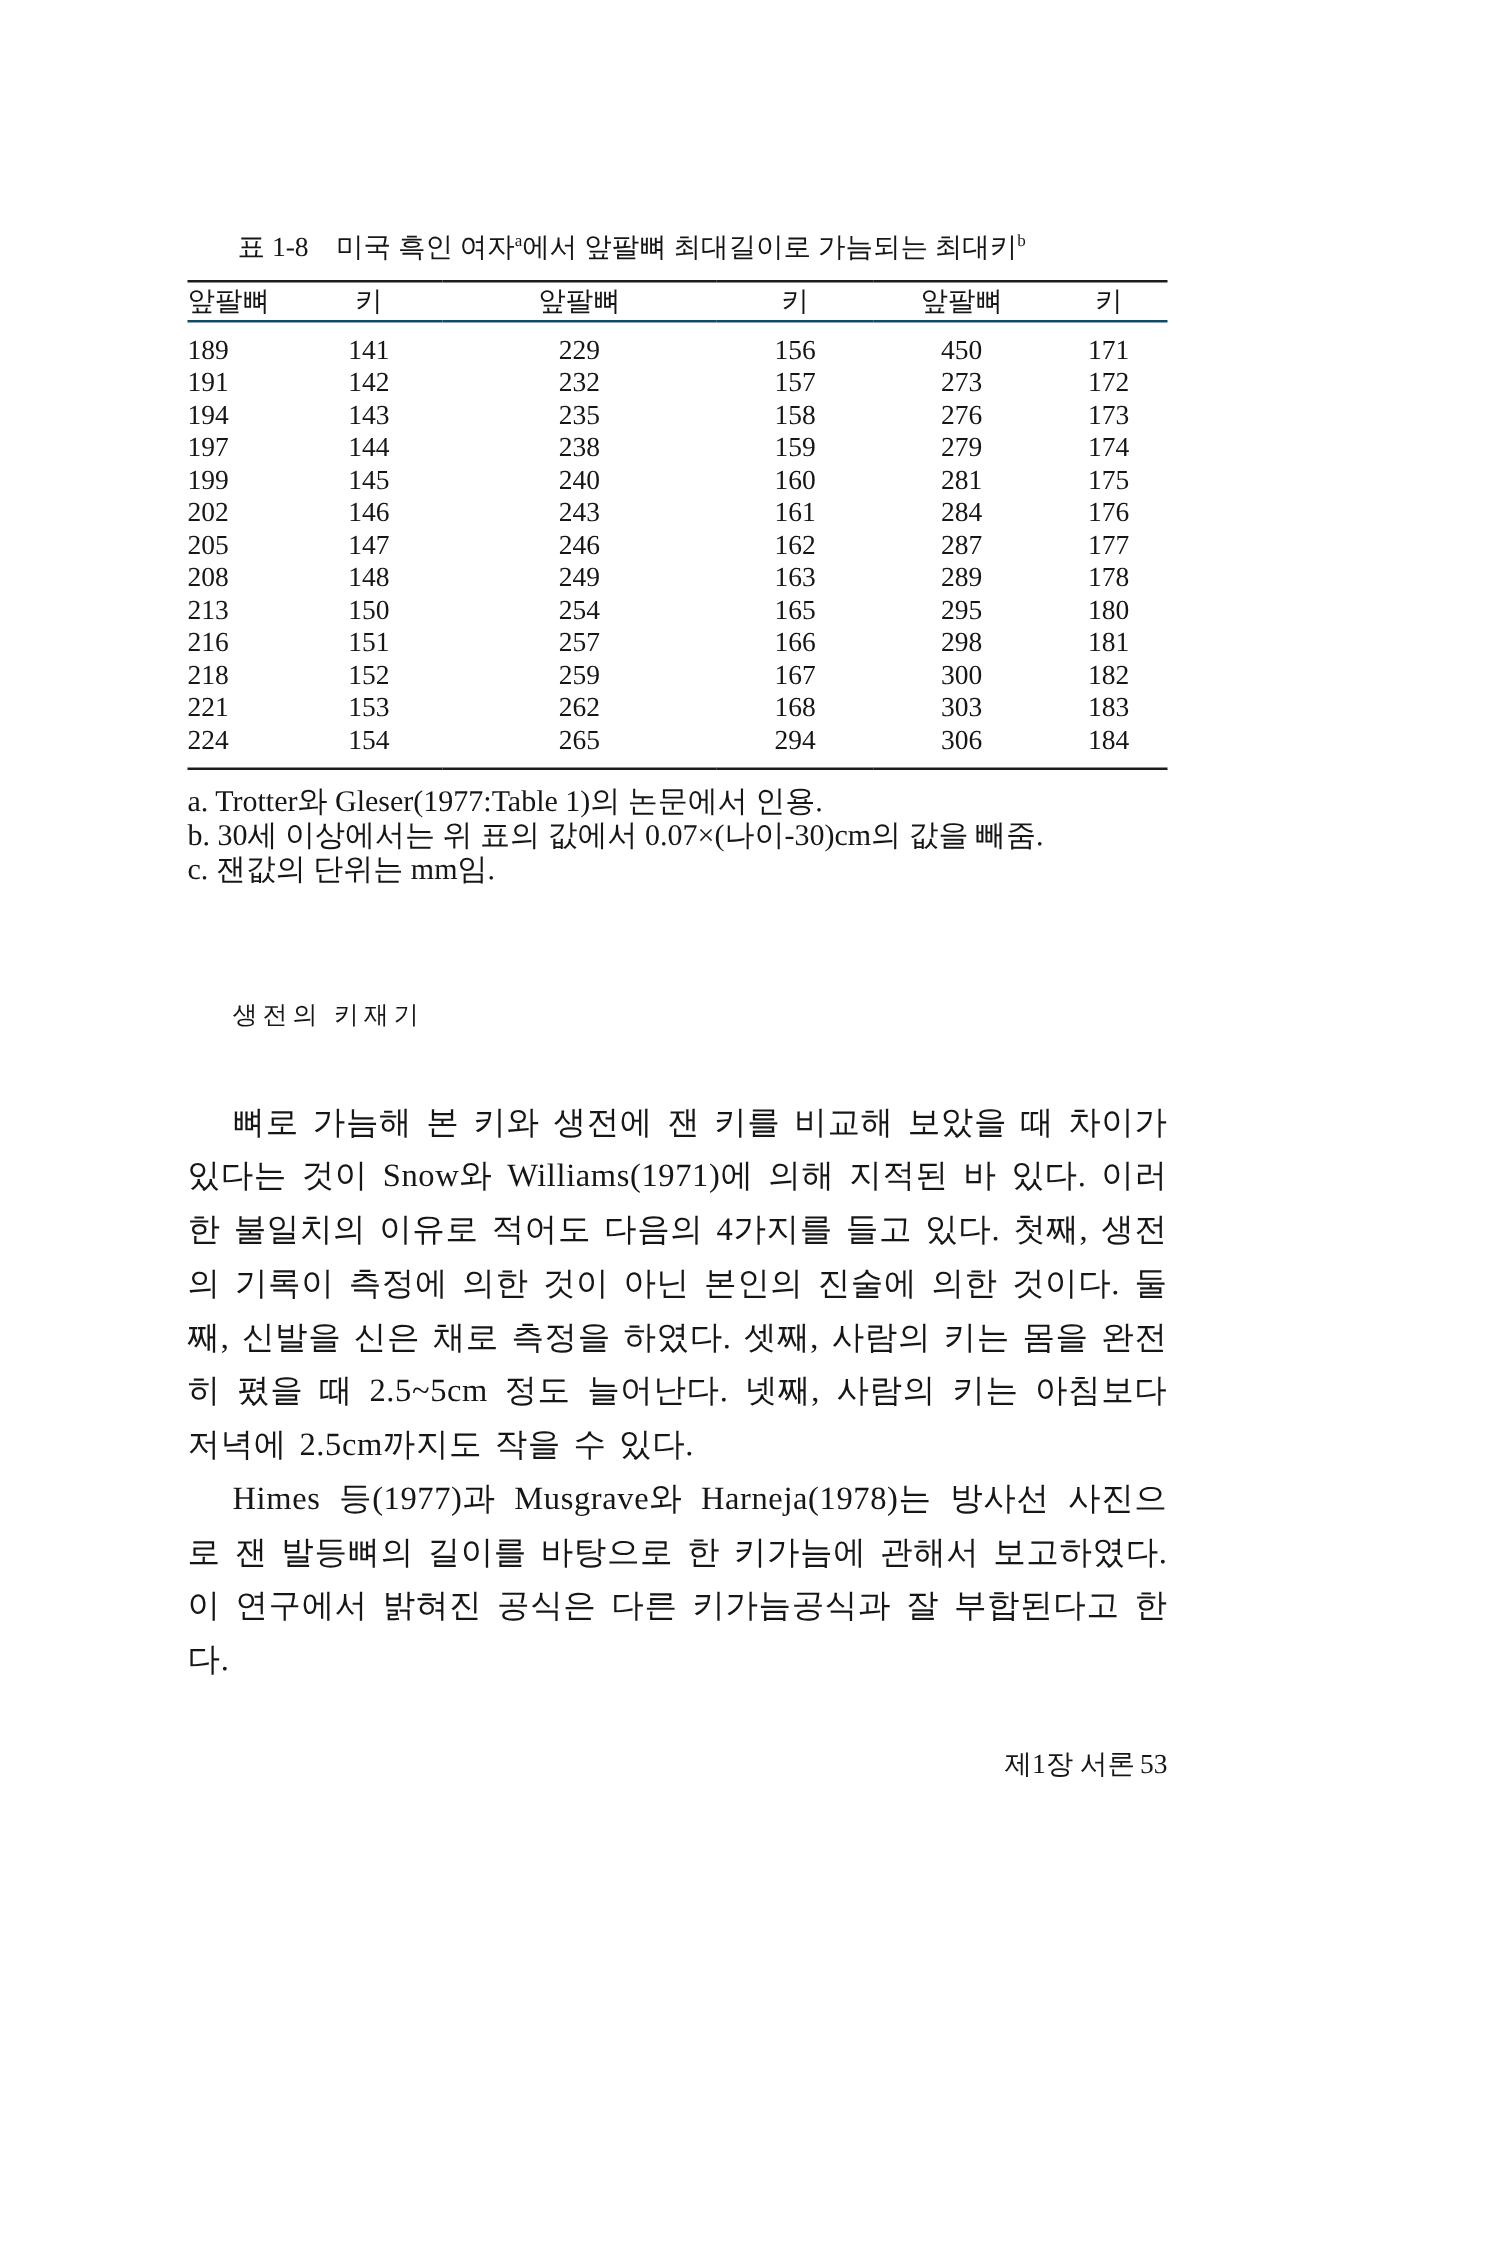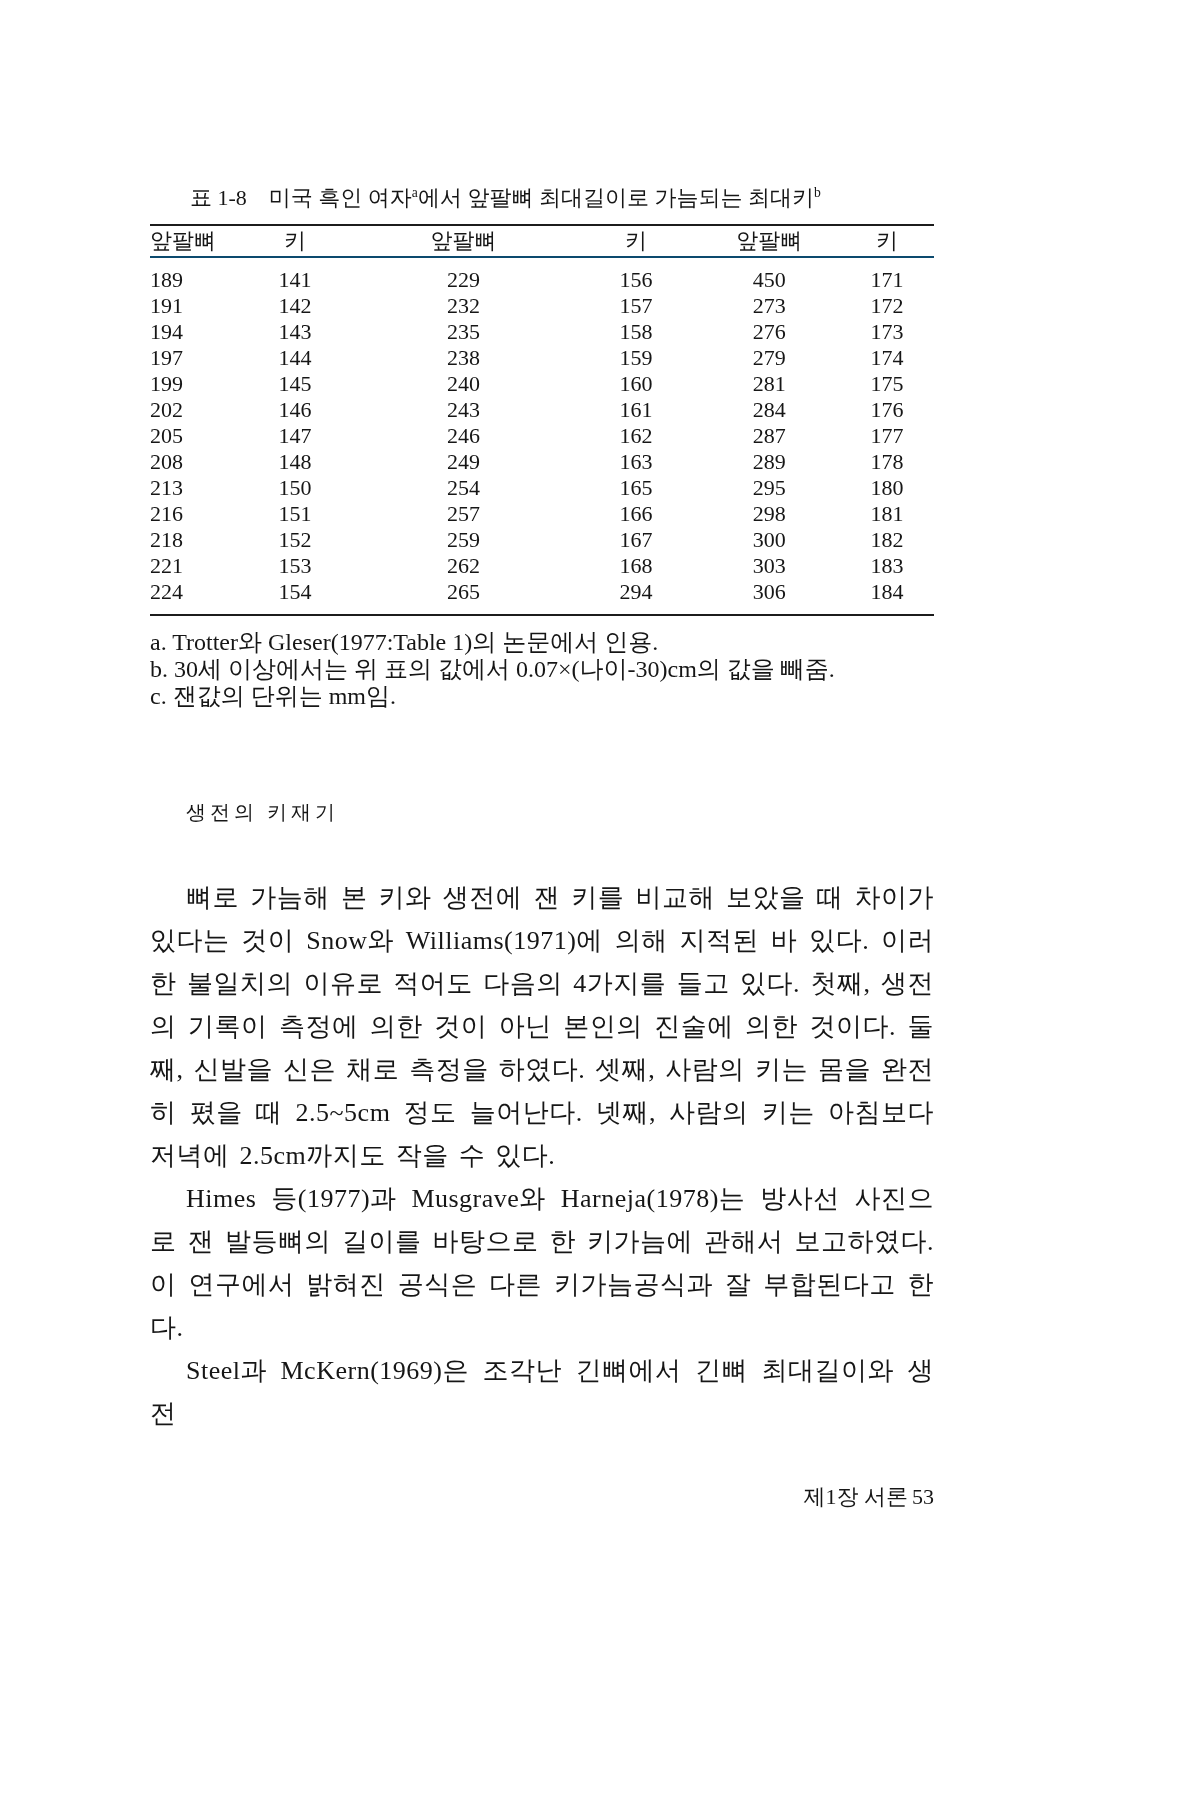--- a/index.html
+++ b/index.html
@@ -231,20 +231,19 @@
       <div class="footnote">a. Trotter와 Gleser(1977:Table 1)의 논문에서 인용.</div>
       <div class="footnote">b. 30세 이상에서는 위 표의 값에서 0.07×(나이-30)cm의 값을 빼줌.</div>
       <div class="footnote">c. 잰값의 단위는 mm임.</div>
     </div>
 
   <h2 class="section-heading">생전의 키재기</h2>
 
   <div class="paragraphs" id="paragraphs">
       <p class="body-par">뼈로 가늠해 본 키와 생전에 잰 키를 비교해 보았을 때 차이가 있다는 것이 Snow와 Williams(1971)에 의해 지적된 바 있다. 이러한 불일치의 이유로 적어도 다음의 4가지를 들고 있다. 첫째, 생전의 기록이 측정에 의한 것이 아닌 본인의 진술에 의한 것이다. 둘째, 신발을 신은 채로 측정을 하였다. 셋째, 사람의 키는 몸을 완전히 폈을 때 2.5~5cm 정도 늘어난다. 넷째, 사람의 키는 아침보다 저녁에 2.5cm까지도 작을 수 있다.</p>
       <p class="body-par">Himes 등(1977)과 Musgrave와 Harneja(1978)는 방사선 사진으로 잰 발등뼈의 길이를 바탕으로 한 키가늠에 관해서 보고하였다. 이 연구에서 밝혀진 공식은 다른 키가늠공식과 잘 부합된다고 한다.</p>
-      <p class="body-par">Steel과 McKern(1969)은 조각난 긴뼈에서 긴뼈 최대길이와 생전</p>
     </div>
 
   <div class="footer">
     <span>제1장 서론</span><span class="page-num">53</span>
   </div>
 
 </div>
 
 </body></html>

